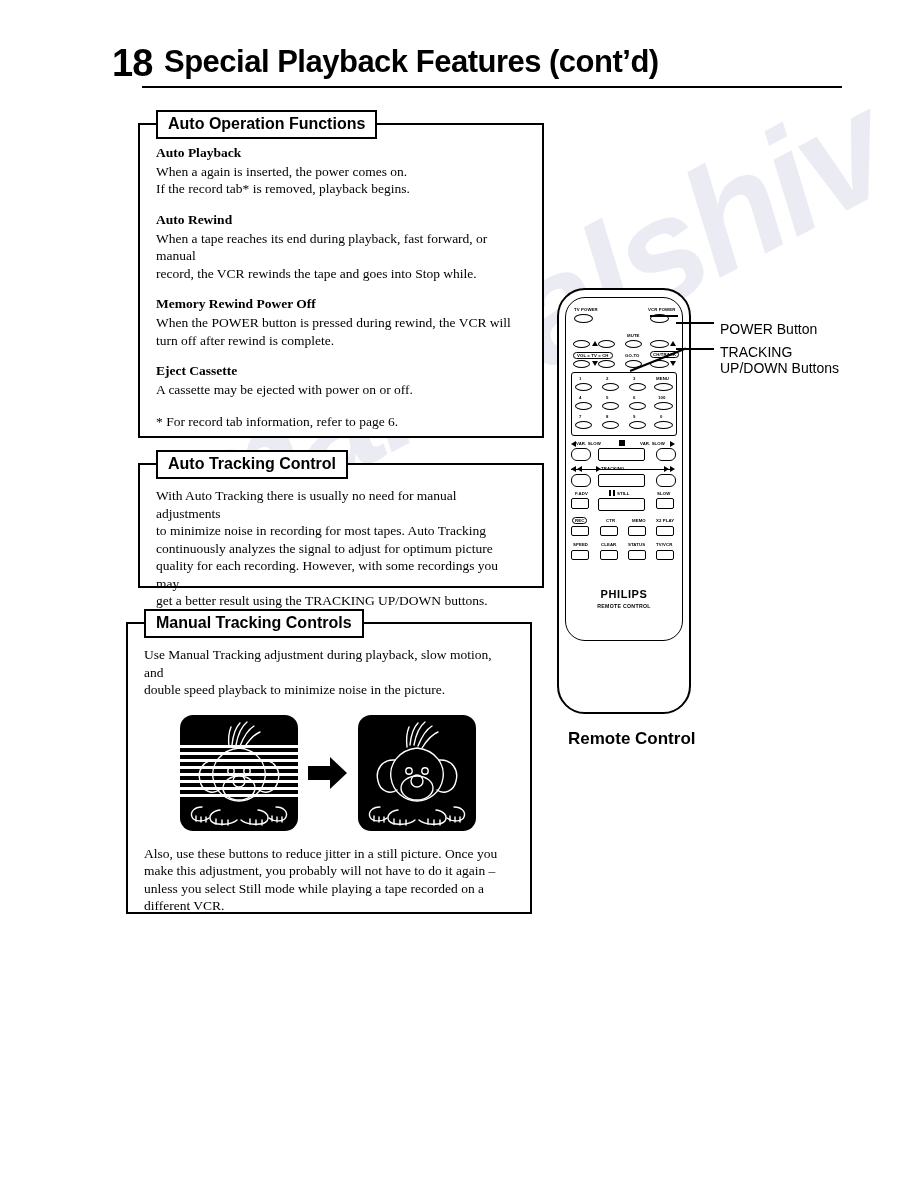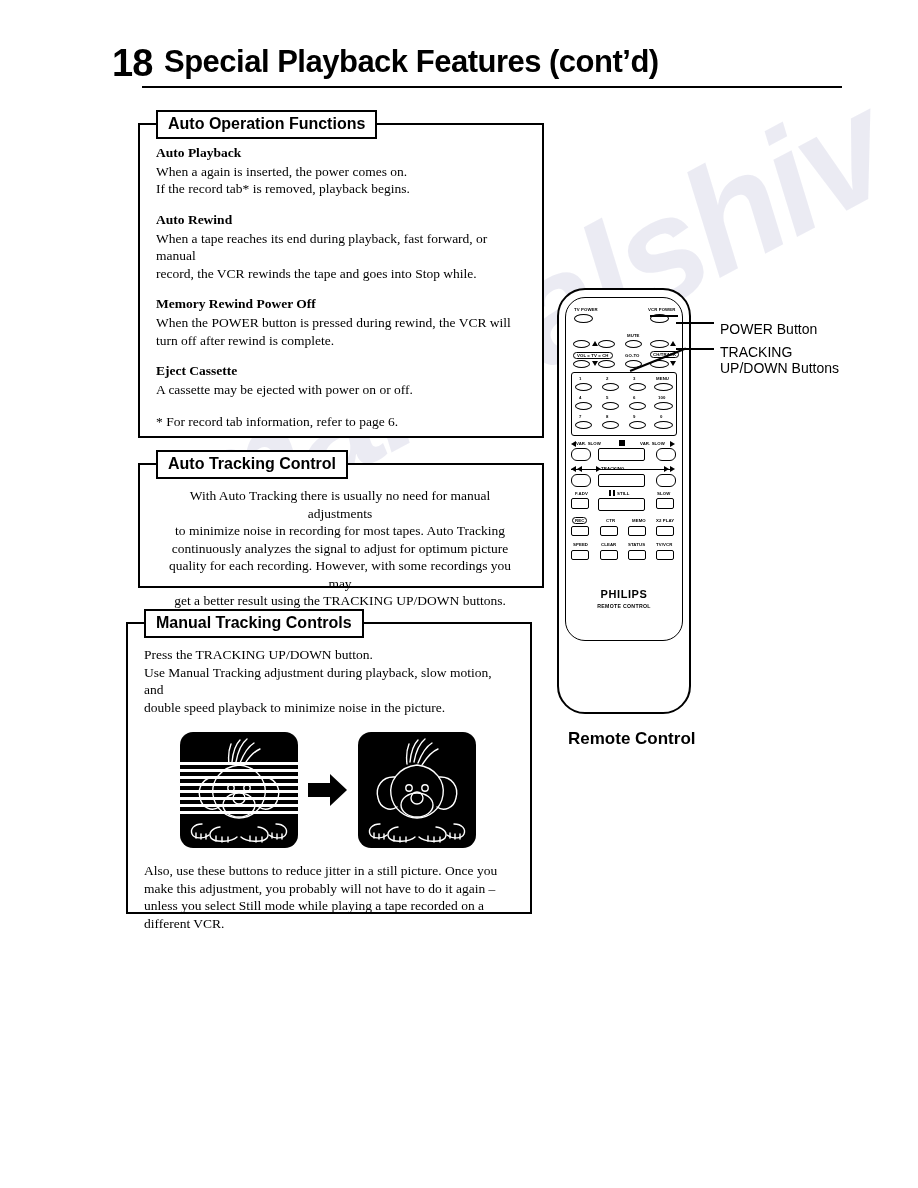--- a/index.html
+++ b/index.html
@@ -168,33 +168,32 @@
         <p class="para">A cassette may be ejected with power on or off.</p>
       </div>
       <div class="gap"></div>
 
       <p class="para">* For record tab information, refer to page 6.</p>
     </div>
   </div>
 
   <div class="panel" style="left:138px;top:463px;width:406px;height:125px;">
     <div class="panel-title">Auto Tracking Control</div>
-    <div class="panel-body" style="padding-top:22px;text-align:center;">
+    <div class="panel-body" style="padding-top:22px;">
       <p class="para">With Auto Tracking there is usually no need for manual adjustments</p>
       <p class="para">to minimize noise in recording for most tapes. Auto Tracking</p>
       <p class="para">continuously analyzes the signal to adjust for optimum picture</p>
       <p class="para">quality for each recording. However, with some recordings you may</p>
       <p class="para">get a better result using the TRACKING UP/DOWN buttons.</p>
     </div>
   </div>
 
   <div class="panel" style="left:126px;top:622px;width:406px;height:292px;">
     <div class="panel-title">Manual Tracking Controls</div>
     <div class="panel-body" style="padding-top:22px;">
-      <p class="para">Press the TRACKING UP/DOWN button.</p>
       <p class="para">Use Manual Tracking adjustment during playback, slow motion, and</p>
       <p class="para">double speed playback to minimize noise in the picture.</p>
 
       <div class="figrow">
 
         <div class="tvbox">
           <svg width="118" height="116" viewBox="0 0 118 116" aria-hidden="true">
             <g fill="none" stroke="#ffffff" stroke-width="1.4" stroke-linecap="round">
 
               <path d="M52 30 C53 20 56 12 60 8"></path>

